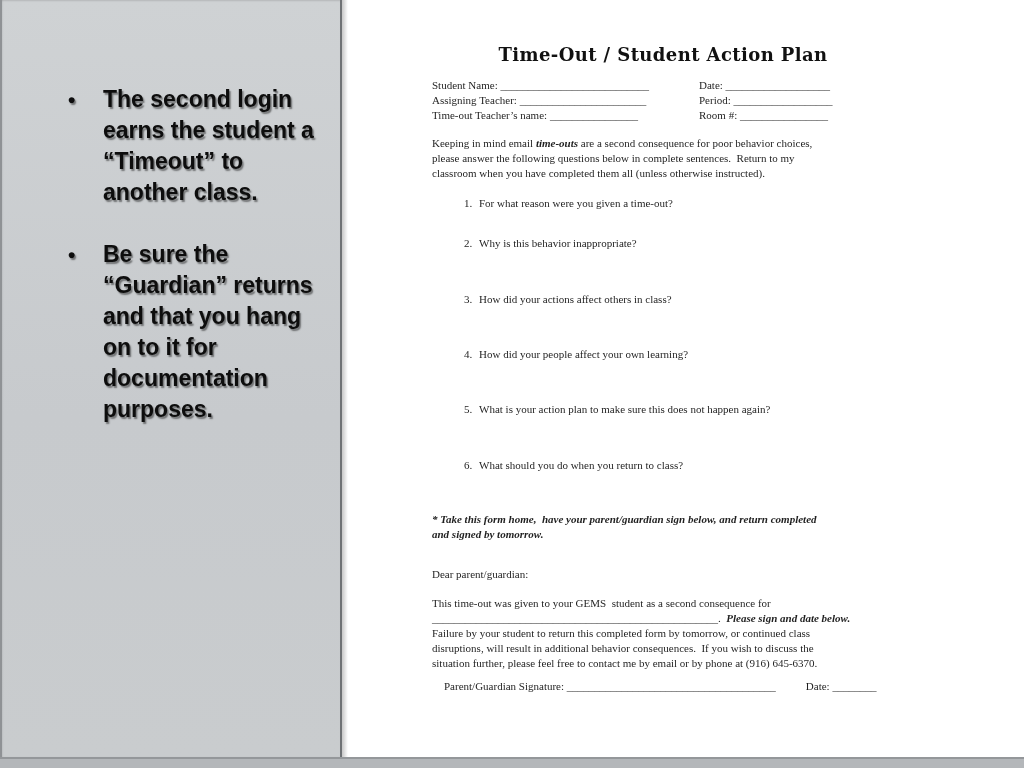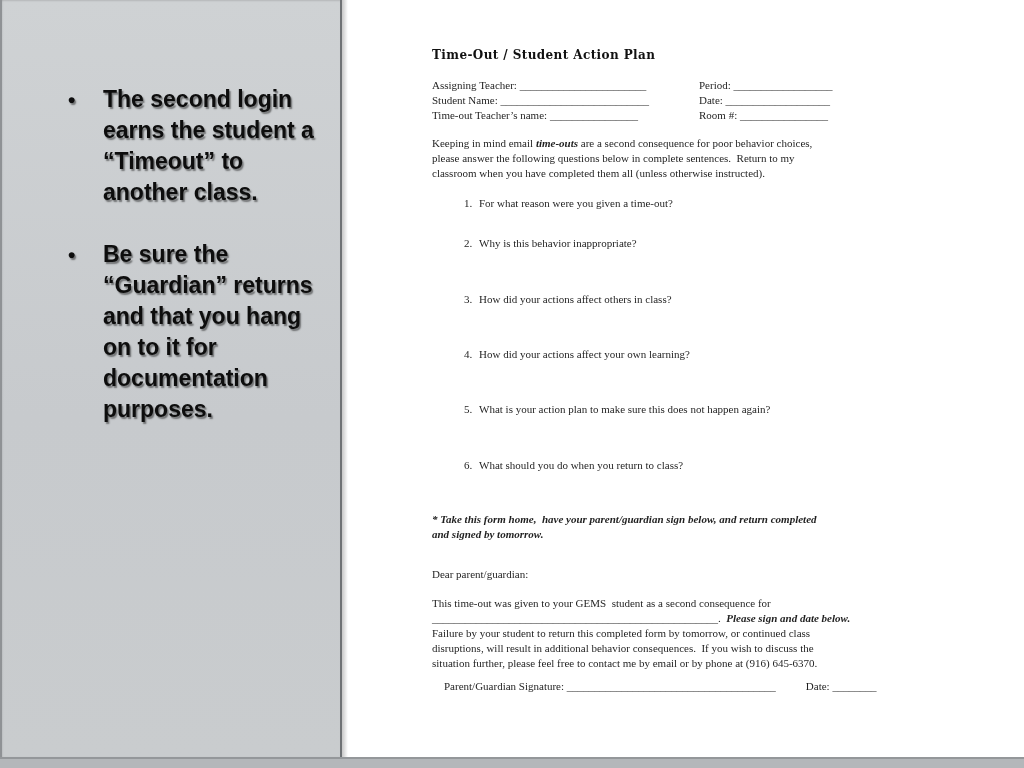--- a/index.html
+++ b/index.html
@@ -58,23 +58,24 @@
   .page::before{
     content:"";
     position:absolute;left:0;top:0;bottom:0;width:6px;
     background:linear-gradient(90deg,rgba(0,0,0,0.22),rgba(0,0,0,0));
   }
   .doc-content{width:462px;}
   .doc-title{
     margin:46px 0 0 0;
     font-family:"DejaVu Serif", serif;
     font-weight:bold;
-    font-size:12px;
+    font-size:18px;
     line-height:18px;
     letter-spacing:0.4px;
+    text-align:center;
     color:#111;
   }
   .hdr{margin-top:14px;}
   .hrow{display:flex;}
   .cell-l{flex:0 0 267px;white-space:nowrap;overflow:hidden;}
   .cell-r{flex:1 1 auto;white-space:nowrap;overflow:hidden;}
   .ul-line{letter-spacing:0;}
   .intro{margin:13px 0 0 0;white-space:pre-wrap;}
   .em-bi{font-weight:bold;font-style:italic;}
   .q-list{margin:15px 0 0 0;padding:0;list-style:none;}
@@ -132,26 +133,26 @@
       </ul>
     </div>
 
     <div class="page">
       <div class="doc-content">
 
         <h1 class="doc-title">Time-Out / Student Action Plan</h1>
 
         <div class="hdr">
           <div class="hrow">
+            <span class="cell-l"><span>Student Name:</span> <span class="ul-line">___________________________</span></span>
+            <span class="cell-r"><span>Date:</span> <span class="ul-line">___________________</span></span>
+          </div>
+          <div class="hrow">
             <span class="cell-l"><span>Assigning Teacher:</span> <span class="ul-line">_______________________</span></span>
             <span class="cell-r"><span>Period:</span> <span class="ul-line">__________________</span></span>
-          </div>
-          <div class="hrow">
-            <span class="cell-l"><span>Student Name:</span> <span class="ul-line">___________________________</span></span>
-            <span class="cell-r"><span>Date:</span> <span class="ul-line">___________________</span></span>
           </div>
           <div class="hrow">
             <span class="cell-l"><span>Time-out Teacher’s name:</span> <span class="ul-line">________________</span></span>
             <span class="cell-r"><span>Room #:</span> <span class="ul-line">________________</span></span>
           </div>
         </div>
 
         <p class="intro"><span>Keeping in mind email </span><span class="em-bi">time-outs</span><span> are a second consequence for poor behavior choices,
 please answer the following questions below in complete sentences.  Return to my
 classroom when you have completed them all (unless otherwise instructed).</span></p>
@@ -164,21 +165,21 @@
           <li class="q-item">
               <span class="q-num">2.</span>
               <span class="q-text">Why is this behavior inappropriate?</span>
             </li>
           <li class="q-item">
               <span class="q-num">3.</span>
               <span class="q-text">How did your actions affect others in class?</span>
             </li>
           <li class="q-item">
               <span class="q-num">4.</span>
-              <span class="q-text">How did your actions affect your own learning?</span>
+              <span class="q-text">How did your people affect your own learning?</span>
             </li>
           <li class="q-item">
               <span class="q-num">5.</span>
               <span class="q-text">What is your action plan to make sure this does not happen again?</span>
             </li>
           <li class="q-item">
               <span class="q-num">6.</span>
               <span class="q-text">What should you do when you return to class?</span>
             </li>
         </ol>

